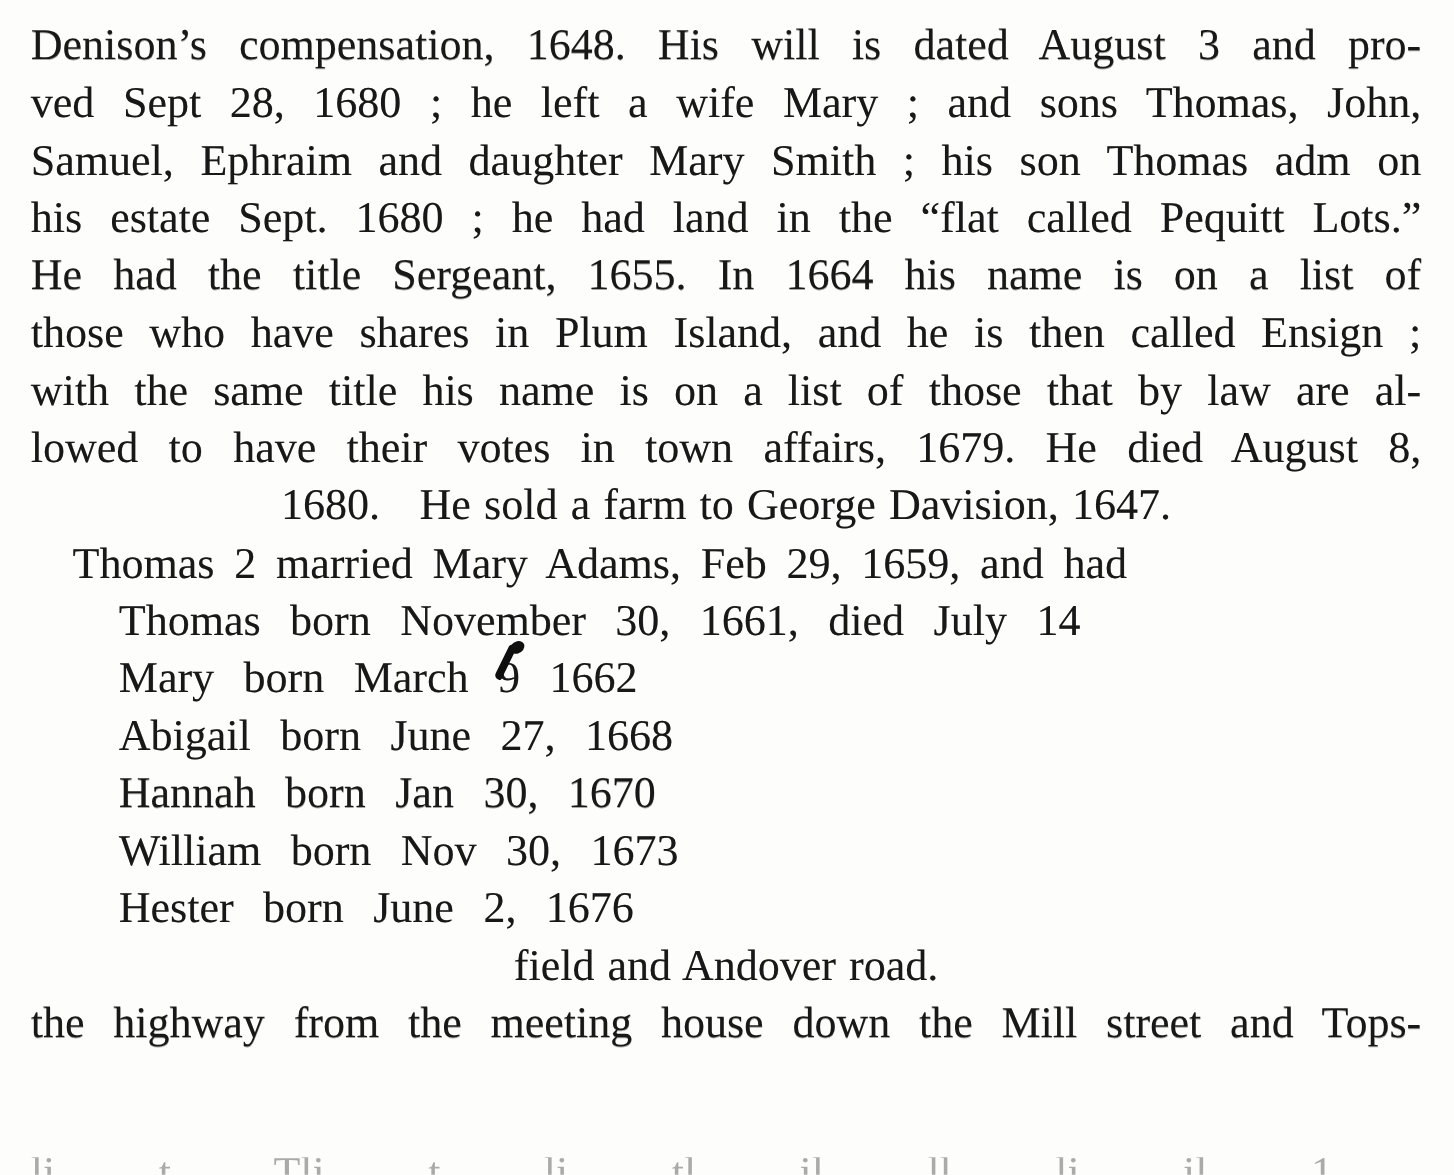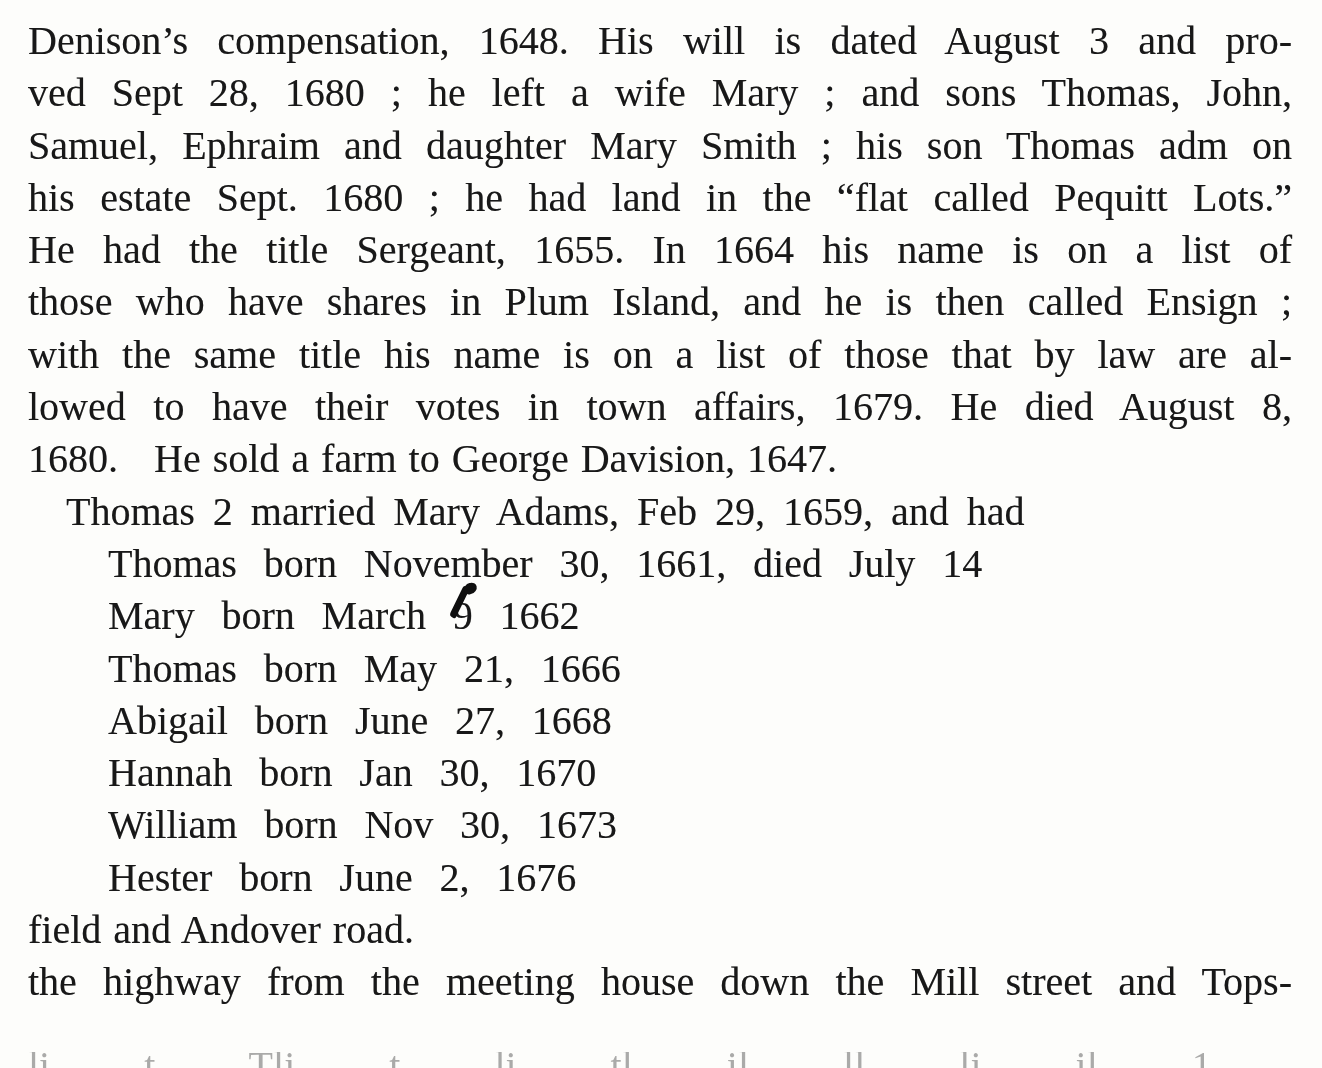--- a/index.html
+++ b/index.html
@@ -18,21 +18,21 @@
     line-height: 52.3px;
     padding: 15px 30px 0 28px;
     text-shadow: 0.2px 0.2px 0 rgba(0,0,0,0.35);
   }
   .line { white-space: pre-wrap; }
   
   .j { white-space: normal; text-align: justify; text-align-last: justify; }
   .ind1 { padding-left: 38px; }
   .ind2 { padding-left: 80px; word-spacing: 0.42em; }
   .ws1  { word-spacing: 0.2em; }
-  .ws0  { word-spacing: 0.05em; }
+  .ws0  { word-spacing: 0.05em; text-align: center; }
 
   
   .smudged { position: relative; display: inline-block; }
   .smudged .blot-bar,
   .smudged .blot-dot { position: absolute; pointer-events: none; }
   .smudged .blot-bar {
     left: 3px; top: -5px; width: 7px; height: 34px;
     background: #0e0e0e;
     border-radius: 3px 4px 2px 4px;
     transform: rotate(26deg);
@@ -77,21 +77,20 @@
     <div class="line ws0">1680.   He sold a farm to George Davision, 1647.</div>
   </div>
 
   <div>
     <div class="line ind1 ws1">Thomas 2 married Mary Adams, Feb 29, 1659, and had</div>
 
     <div class="line ind2">Thomas born November 30, 1661, died July 14</div>
 
     <div class="line ind2"><span>Mary born March</span> <span class="smudged"><span>9</span><span class="blot-bar"></span><span class="blot-dot"></span></span> <span>1662</span></div>
 
-    <div class="line ind2">Thomas born May 21, 1666</div>
     <div class="line ind2">Abigail born June 27, 1668</div>
     <div class="line ind2">Hannah born Jan 30, 1670</div>
     <div class="line ind2">William born Nov 30, 1673</div>
     <div class="line ind2">Hester born June 2, 1676</div>
   </div>
 
   <div>
     <div class="line ws0">field and Andover road.</div>
     <div class="line j">the highway from the meeting house down the Mill street and Tops-</div>
   </div>

